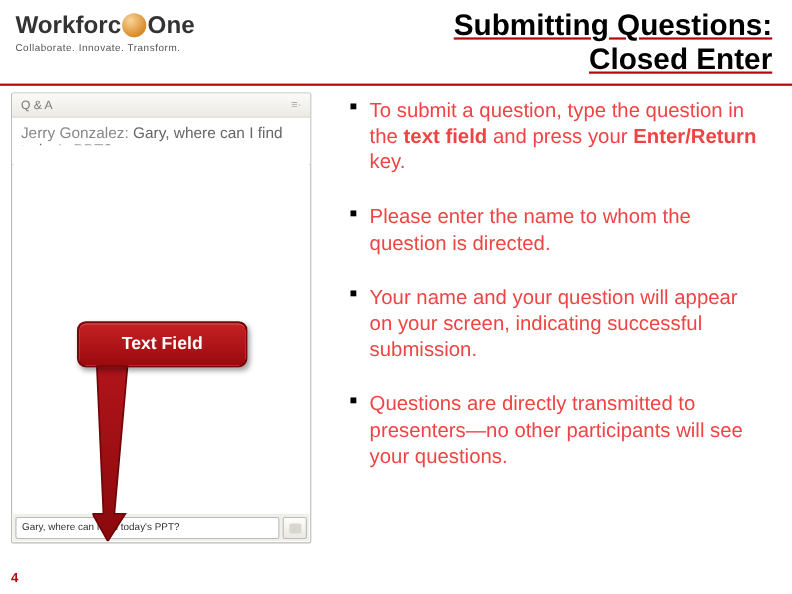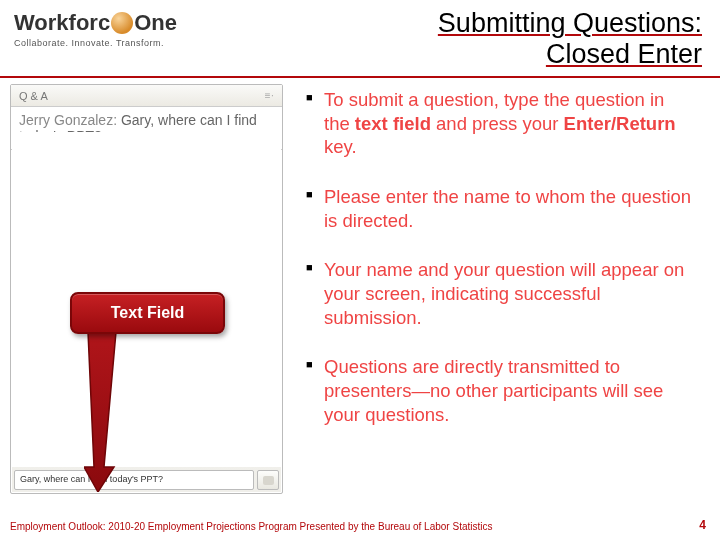--- a/index.html
+++ b/index.html
@@ -44,37 +44,37 @@
     letter-spacing: 0.5px;
     margin-top: 4px;
   }
   .title-block {
     text-align: right;
     padding-right: 4px;
   }
   .title {
     font-family: Verdana, Arial, sans-serif;
     font-size: 27px;
-    font-weight: normal;
+    font-weight: bold;
     color: #000;
     line-height: 1.15;
     text-decoration: underline;
     text-decoration-color: #b3080b;
     text-decoration-thickness: 2px;
     text-underline-offset: 2px;
   }
   .hr {
     border: none;
     border-top: 2px solid #b3080b;
     margin: 2px 0 0 0;
   }
   .content {
     display: flex;
     padding: 6px 24px 0 10px;
-    gap: 12px;
+    gap: 24px;
     height: 420px;
   }
   .left-col {
     width: 278px;
     flex-shrink: 0;
     position: relative;
   }
   .qa-panel {
     width: 273px;
     height: 410px;
@@ -280,15 +280,14 @@
         <span>To submit a question, type the question in the </span><span class="b">text field</span><span> and press your </span><span class="b">Enter/Return</span><span> key.</span>
       </li>
       <li>Please enter the name to whom the question is directed.</li>
       <li>Your name and your question will appear on your screen, indicating successful submission.</li>
       <li>Questions are directly transmitted to presenters—no other participants will see your questions.</li>
     </ul>
   </div>
 </div>
 
 <div class="footer">
-  <div class="footer-text">Employment Outlook: 2010-20 Employment Projections Program Presented by the Bureau of Labor Statistics</div>
   <div class="page-num">4</div>
 </div>
 
 </body></html>

